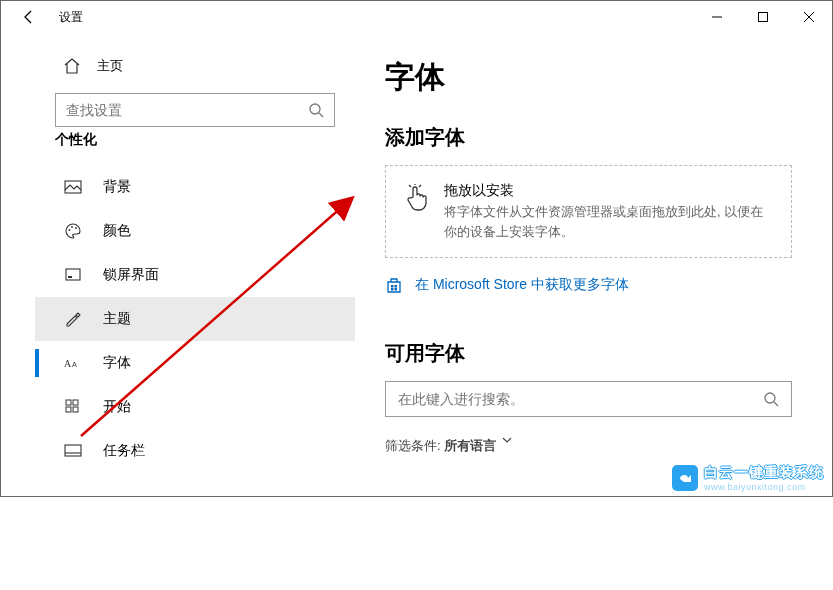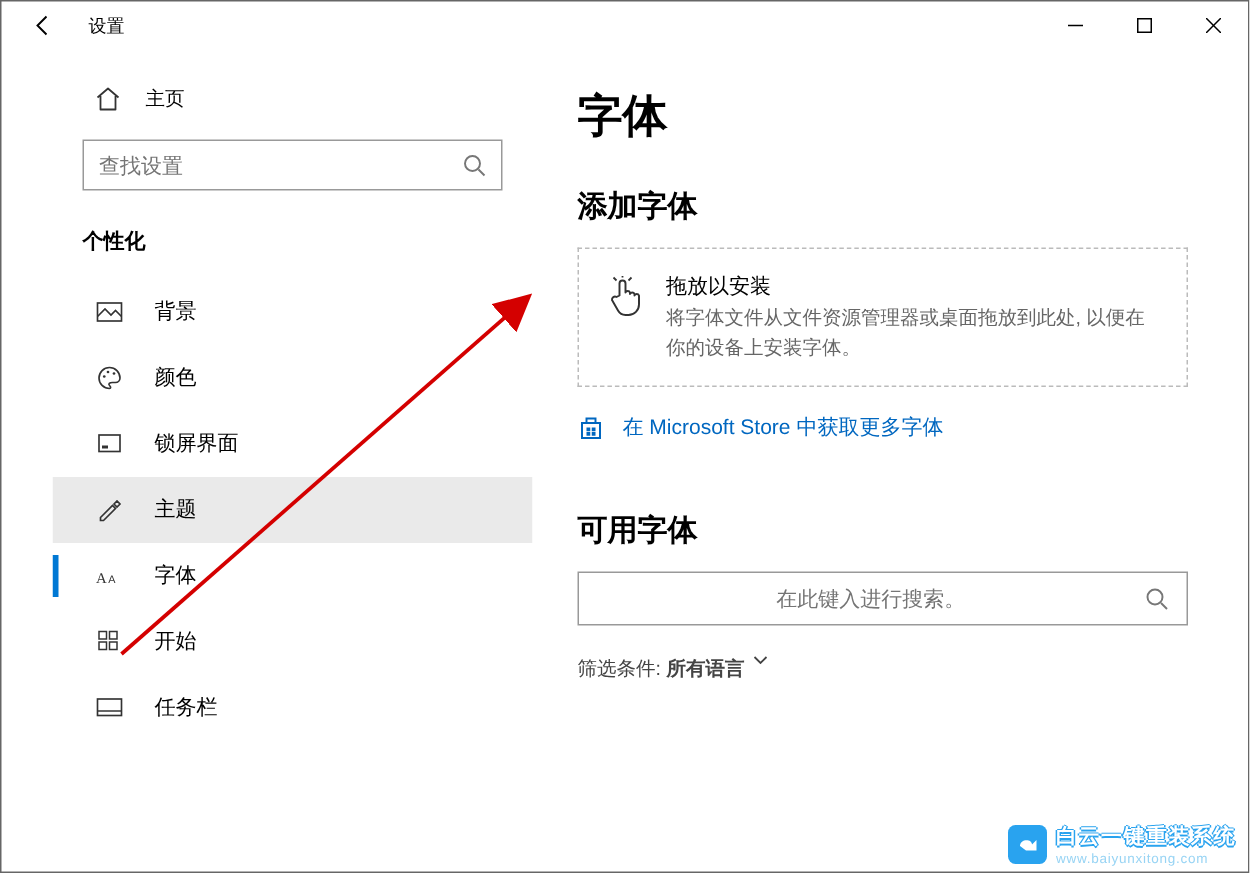--- a/index.html
+++ b/index.html
@@ -1,48 +1,48 @@
 <!DOCTYPE html>
 <html><head>
 <meta charset="utf-8">
 <style>
 * { box-sizing: border-box; margin: 0; padding: 0; }
 body { font-family: "Microsoft YaHei", "Segoe UI", sans-serif; font-size: 13px; color: #000; width: 833px; height: 590px; overflow: hidden; background: #fff; }
-.window { width: 833px; height: 582px; border: 1px solid #666; background: #fff; position: relative; display: flex; flex-direction: column; }
+.window { width: 833px; height: 497px; border: 1px solid #666; background: #fff; position: relative; display: flex; flex-direction: column; }
 .titlebar { height: 32px; display: flex; align-items: center; padding-left: 16px; }
 .back-btn { width: 24px; height: 24px; display: flex; align-items: center; justify-content: center; cursor: pointer; font-size: 16px; }
 .title { margin-left: 18px; font-size: 12px; }
 .win-controls { margin-left: auto; display: flex; }
 .win-btn { width: 46px; height: 32px; display: flex; align-items: center; justify-content: center; cursor: pointer; font-size: 11px; font-family: "Segoe MDL2 Assets", sans-serif; }
 .body { flex: 1; display: flex; overflow: hidden; padding-left: 34px; }
 .sidebar { width: 320px; padding-top: 24px; display: flex; flex-direction: column; }
 .home { display: flex; align-items: center; padding: 0 20px 18px 28px; cursor: pointer; }
 .home .icon { width: 18px; height: 18px; margin-right: 16px; display: flex; align-items: center; justify-content: center; }
-.searchbox { margin: 0 20px 25px 20px; border: 1px solid #999; height: 34px; display: flex; align-items: center; padding: 0 10px; background: #fff; }
+.searchbox { margin: 0 20px 4px 20px; border: 1px solid #999; height: 34px; display: flex; align-items: center; padding: 0 10px; background: #fff; }
 .searchbox input { flex: 1; border: none; outline: none; font-size: 14px; font-family: inherit; background: transparent; }
 .search-icon { width: 16px; height: 16px; color: #666; }
 .cat-label { font-weight: 600; padding: 0 20px 16px 20px; font-size: 14px; }
 .navlist { flex: 1; overflow: auto; }
 .nav-item { height: 44px; display: flex; align-items: center; padding-left: 20px; cursor: pointer; position: relative; }
 .nav-item.selected-light { background: #eaeaea; }
 .nav-item.active { position: relative; }
 .nav-item.active::before { content: ""; position: absolute; left: 0; top: 8px; bottom: 8px; width: 4px; background: #0078d4; }
 .nav-item .icon { width: 20px; height: 20px; margin-right: 20px; display: flex; align-items: center; justify-content: center; margin-left: 8px; }
 .nav-item .label { font-size: 14px; }
 .content { flex: 1; padding: 24px 40px 0 30px; overflow: hidden; position: relative; }
 .h1 { font-size: 30px; font-weight: 600; margin-bottom: 26px; }
 .h2 { font-size: 20px; font-weight: 600; margin-bottom: 14px; }
 .drop { border: 1px dashed #bbb; padding: 16px 18px; display: flex; margin-bottom: 18px; }
 .drop .drop-icon { width: 30px; margin-right: 14px; display: flex; justify-content: center; padding-top: 2px; }
 .drop .drop-title { font-size: 14px; margin-bottom: 2px; }
 .drop .drop-desc { font-size: 13px; color: #666; line-height: 1.5; }
 .store-link { display: flex; align-items: center; color: #0067c0; font-size: 14px; cursor: pointer; margin-bottom: 46px; }
 .store-link .icon { width: 18px; margin-right: 12px; display: flex; }
 .fontsearch { border: 1px solid #999; height: 36px; display: flex; align-items: center; padding: 0 12px; margin-bottom: 20px; }
-.fontsearch input { flex: 1; border: none; outline: none; font-size: 14px; font-family: inherit; background: transparent; text-align: center; }
+.fontsearch input { flex: 1; border: none; outline: none; font-size: 14px; font-family: inherit; background: transparent; }
 .filter { font-size: 13px; color: #444; margin-bottom: 22px; display: flex; align-items: flex-start; }
 .filter .chev { margin-left: 6px; font-size: 10px; }
 .font-tiles { display: flex; gap: 28px; }
 .tile .sample { font-size: 19px; line-height: 1.3; margin-bottom: 12px; width: 160px; }
 .tile .fname { font-size: 12px; color: #0067c0; }
 .tile.alg .sample { font-family: "Algerian", serif; font-variant: small-caps; letter-spacing: 0.5px; }
 .tile.agency .sample { font-family: "Agency FB", "Arial Narrow", sans-serif; }
 
 .arrow-overlay { position: absolute; pointer-events: none; left: 0; top: 0; z-index: 5; }
 .watermark { position: absolute; right: 8px; bottom: 4px; display: flex; align-items: center; pointer-events: none; }

